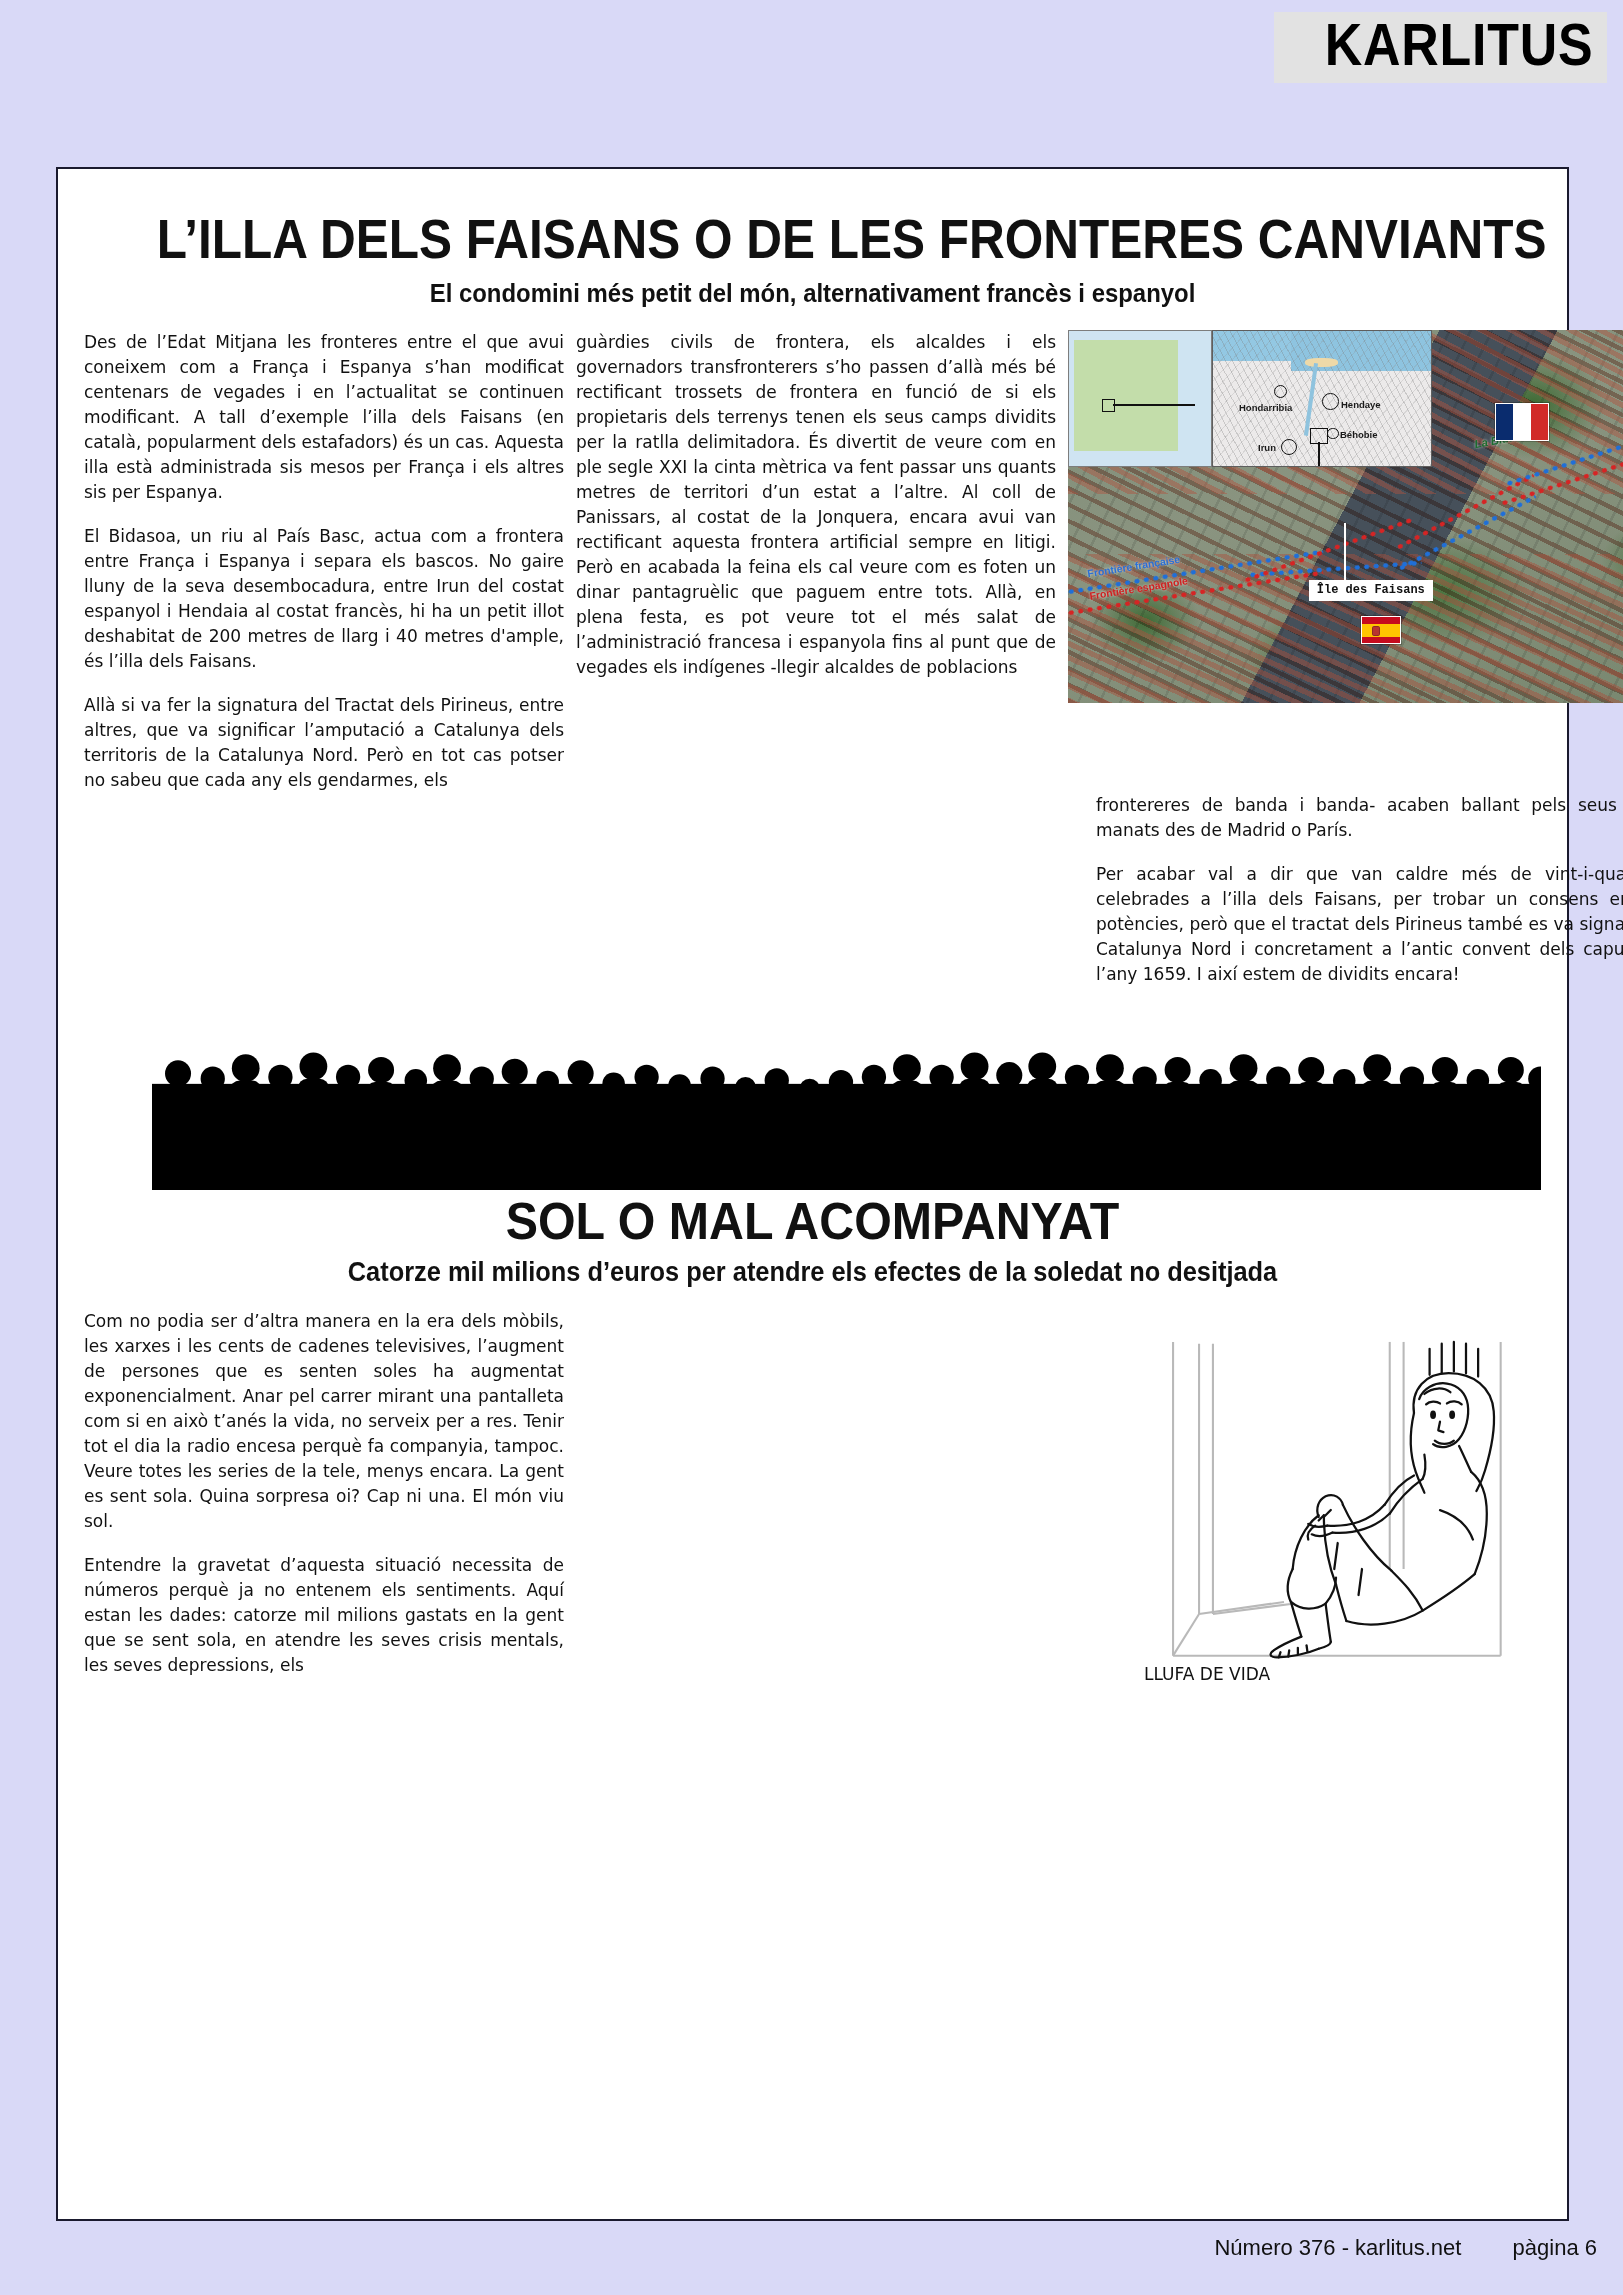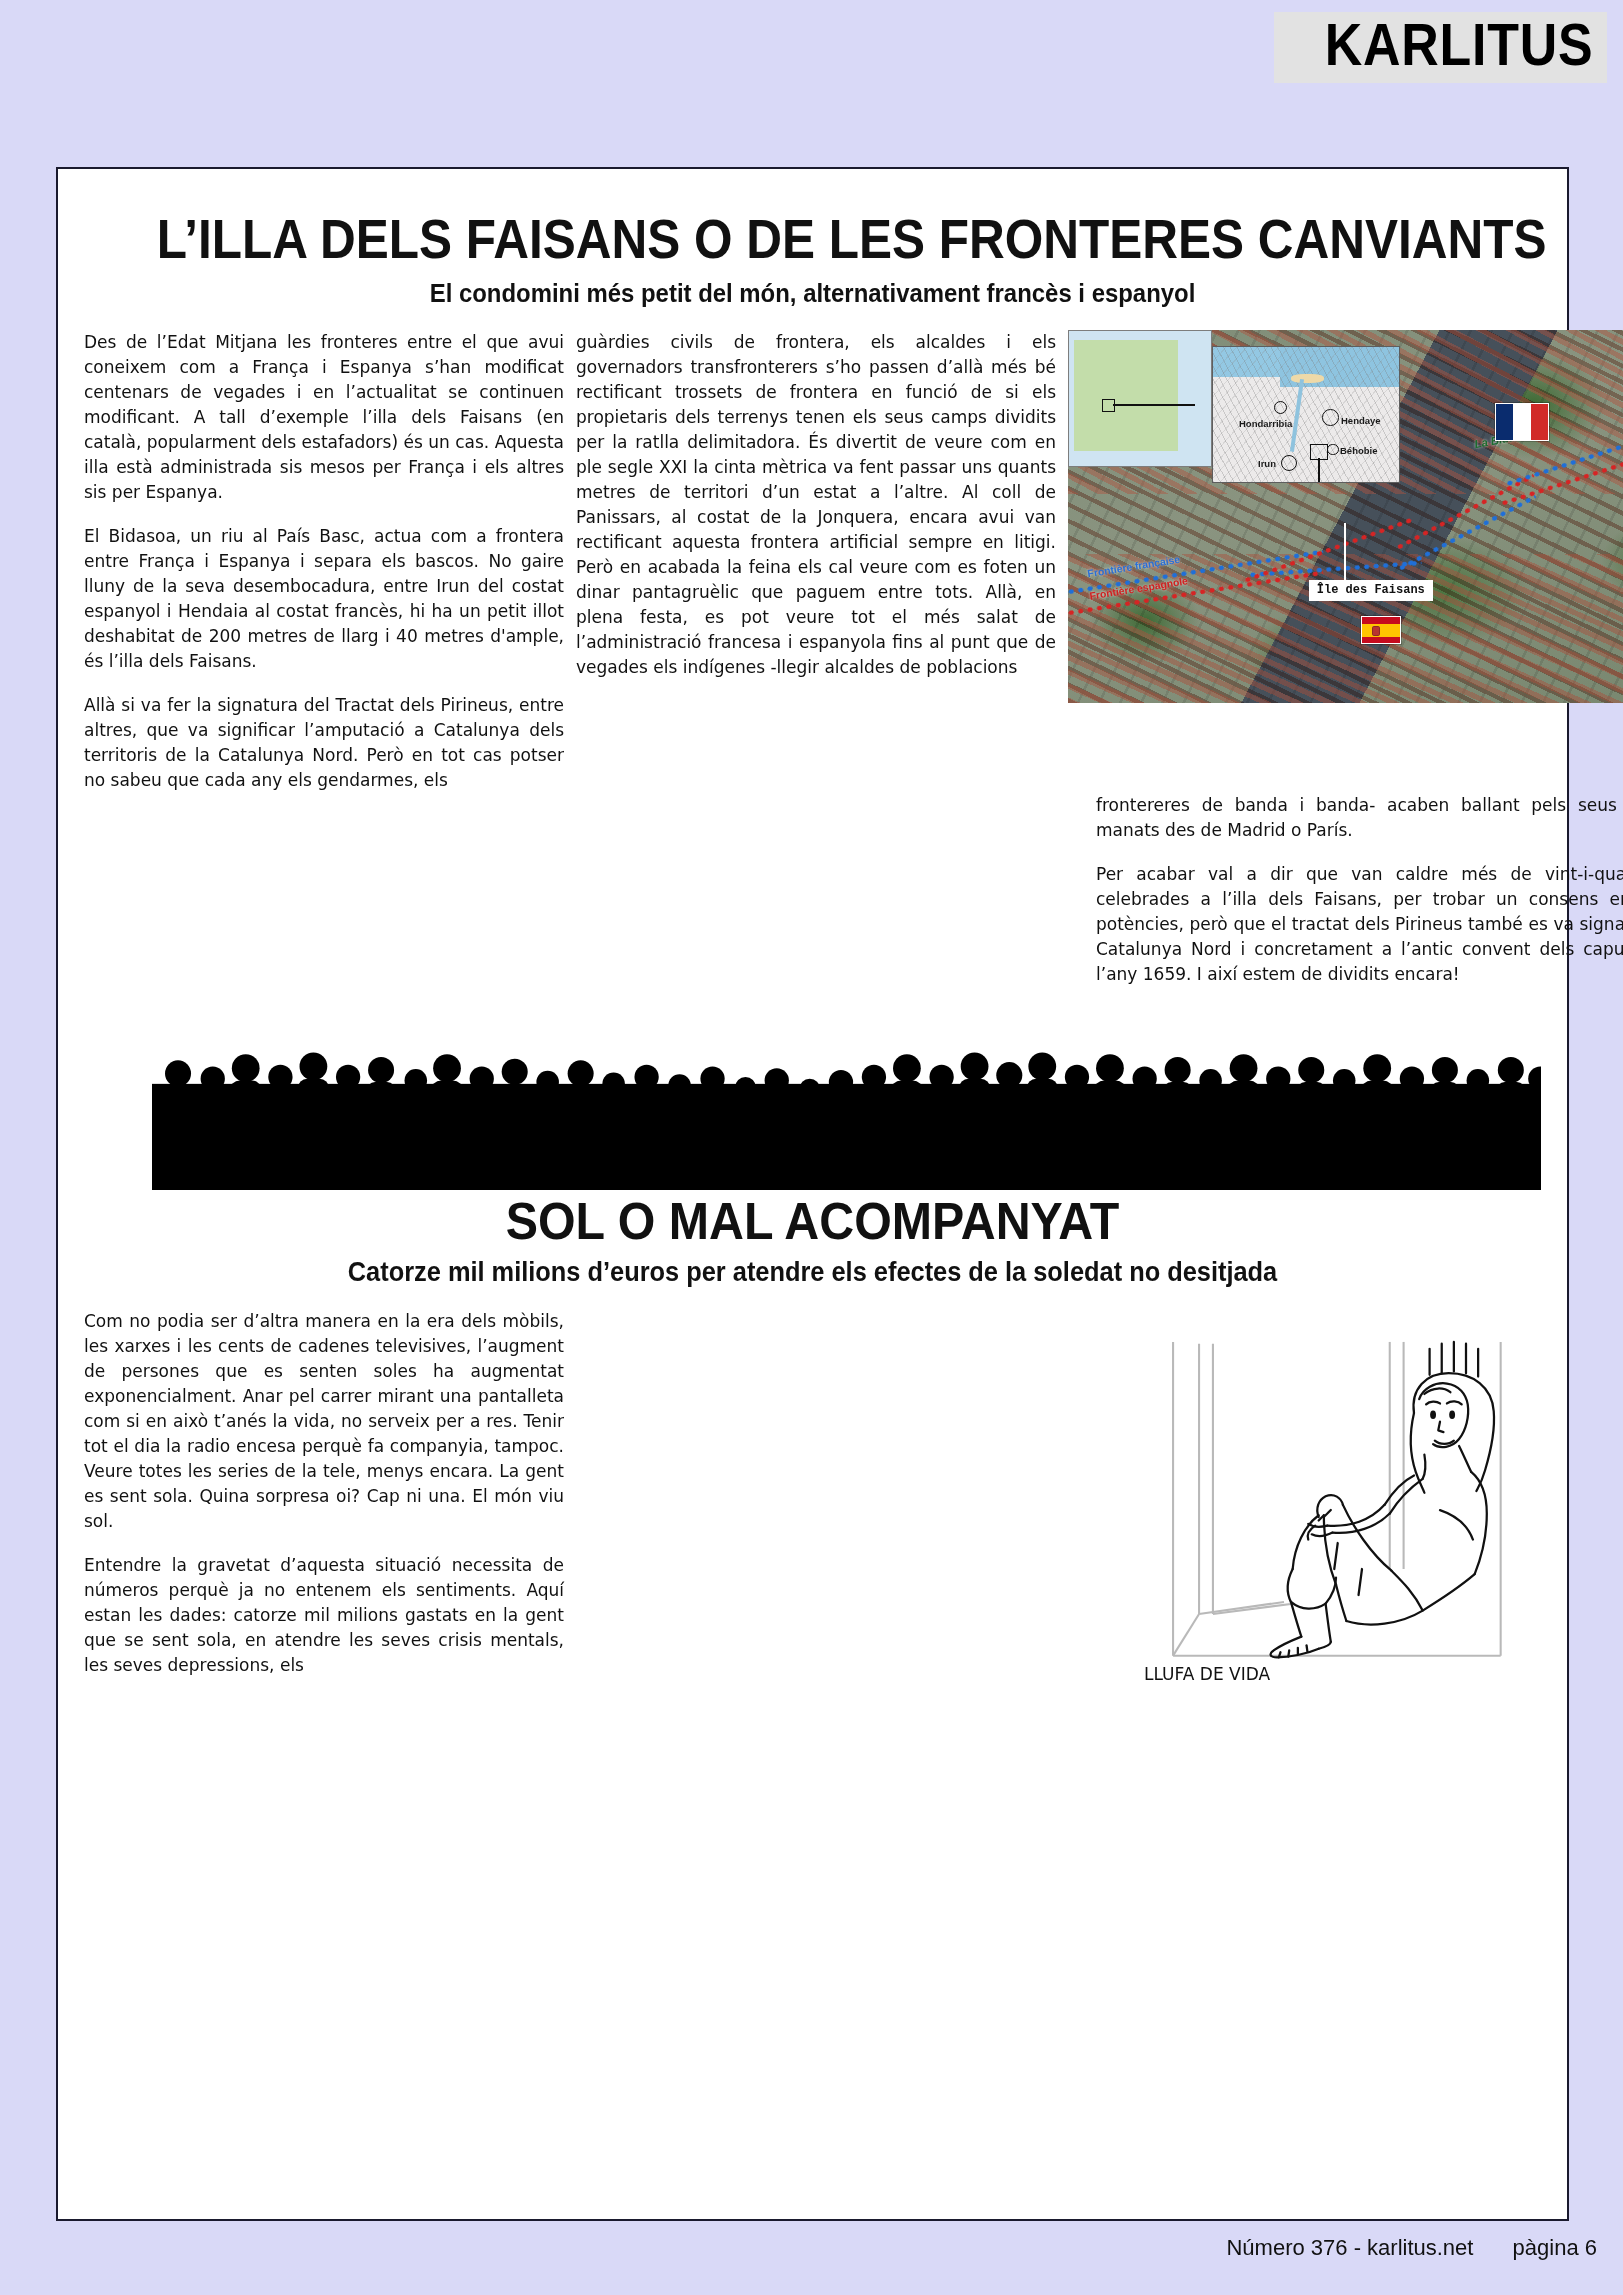--- a/index.html
+++ b/index.html
@@ -204,22 +204,22 @@
   .loc-line {
     position: absolute;
     left: 44px; top: 73px;
     width: 82px; height: 1.7px;
     background: #111;
   }
 
   
   .inset-relief {
     position: absolute;
-    left: 144px; top: 16px;
-    width: 188px; height: 137px;
+    left: 144px; top: 0;
+    width: 220px; height: 137px;
     background:
       linear-gradient(180deg, #93c8e3 0 22%, #eceaea 22% 100%);
     border: 0.9px solid #5e5e5e;
     box-sizing: border-box;
     overflow: hidden;
   }
   .relief-sea {
     position:absolute; left:36%; top:0; width:64%; height:30%;
     background:#8ec4e0;
   }
@@ -391,21 +391,21 @@
     left: 0;
     top: 2235px;
     width: 1623px;
     text-align: right;
     padding-right: 26px;
     box-sizing: border-box;
     font-family: "Liberation Sans", sans-serif;
     font-size: 22px;
     color: #111;
   }
-  .footer .pg { margin-left: 33px; }
+  .footer .pg { margin-left: 45px; }
 </style>
 </head>
 <body>
 
 <div class="masthead">
   <span class="masthead-text">KARLITUS</span>
 </div>
 
 <div class="sheet">
   <div class="inner">

